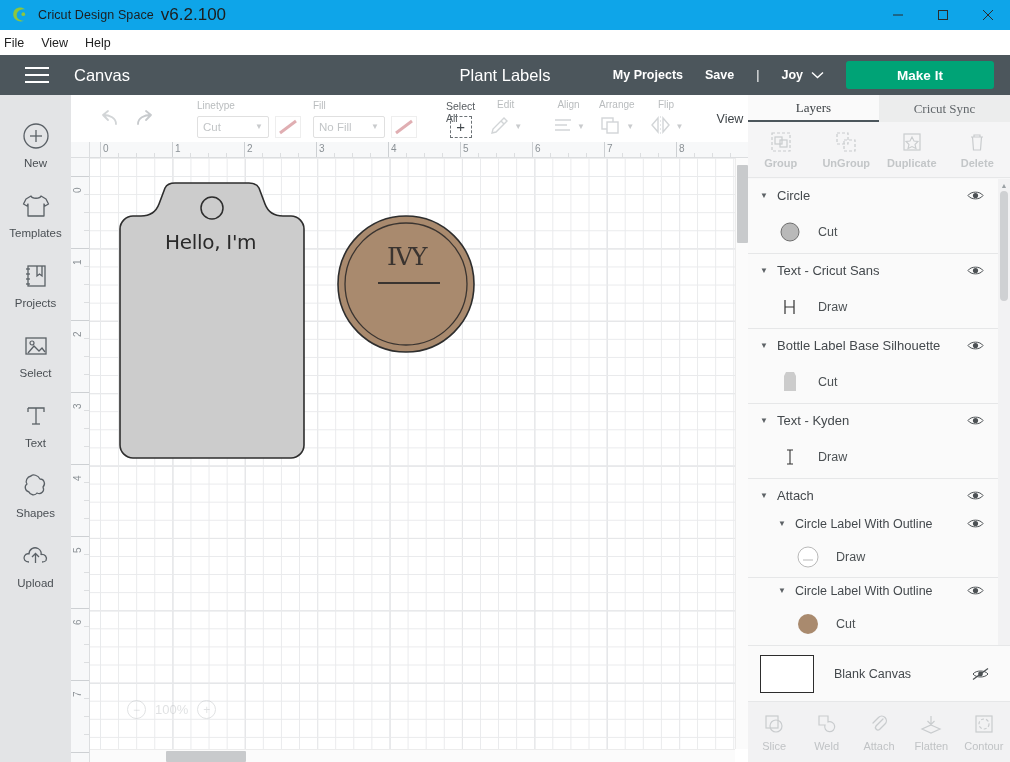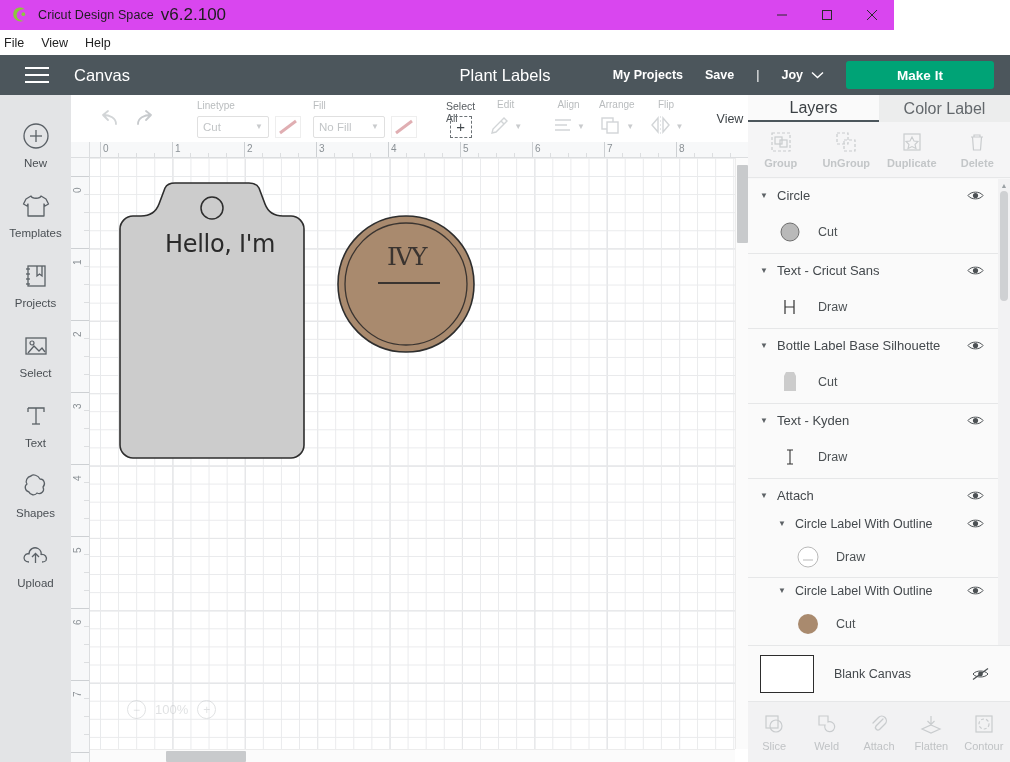--- a/index.html
+++ b/index.html
@@ -5,22 +5,22 @@
   * { box-sizing: border-box; margin: 0; padding: 0; }
   html, body {
     width: 1010px; height: 762px;
     font-family: "Liberation Sans", sans-serif;
     overflow: hidden; background: #fff;
   }
   #app { position: relative; width: 1010px; height: 762px; }
 
   
   .titlebar {
-    position: absolute; left: 0; top: 0; width: 894px; height: 30px;
-    background: #d946ef; display: flex; align-items: center;
+    position: absolute; left: 0; top: 0; width: 1010px; height: 30px;
+    background: #0ea5e9; display: flex; align-items: center;
   }
   .app-logo { margin-left: 10px; width: 20px; height: 20px; display:block; }
   .app-title { margin-left: 8px; font-size: 12.5px; color: #1d1d1d; letter-spacing: .1px; }
   .app-version { margin-left: 7px; font-size: 17px; color: #1d1d1d; }
   .win-btns { margin-left: auto; display: flex; height: 30px; }
   .win-btn {
     width: 45px; height: 30px; display:flex; align-items:center; justify-content:center;
     color: #2b2b2b;
   }
   .win-btn svg { display:block; }
@@ -127,21 +127,21 @@
       linear-gradient(to right, #d5d7da 1px, transparent 1px),
       linear-gradient(to bottom, #d5d7da 1px, transparent 1px);
     background-size: 18.1px 18.1px, 18.1px 18.1px, 72.4px 72.4px, 72.4px 72.4px;
     background-position: 10px 18px, 10px 18px, 10px 18px, 10px 18px;
   }
   .mat-edge { position:absolute; left:0; top:0; width:655px; height:418px; border-right:1px solid #b9bcbf; }
 
   .tag-shape { position: absolute; left: 29px; top: 24px; }
   .circle-shape { position: absolute; left: 246px; top: 56px; }
   .tag-text {
-    position: absolute; left: 75px; top: 72px; font-size: 24px; color: #2a2a2a;
+    position: absolute; left: 75px; top: 72px; font-size: 20px; color: #2a2a2a;
     font-family: "DejaVu Sans", sans-serif; letter-spacing: -0.3px; white-space: nowrap;
   }
   .circle-text {
     position: absolute; left: 297px; top: 84px; font-size: 25px; color: #3a3430;
     font-family: "DejaVu Serif", serif; letter-spacing: -2px; white-space: nowrap;
   }
   .circle-underline { position: absolute; left: 288px; top: 124px; width: 62px; height: 2px; background: #3a3430; }
 
   .zoom-ctl {
     position: absolute; left: 37px; bottom: 30px; display: flex; align-items: center; opacity: .42;
@@ -155,21 +155,21 @@
   .scroll-v { position:absolute; right:0; top:16px; width:13px; height:591px; background:#fbfbfb; border-left:1px solid #ececec; }
   .scroll-v .thumb { position:absolute; left:1px; top:7px; width:11px; height:78px; background:#c8cacc; border-radius:1px; }
   .scroll-h { position:absolute; left:19px; bottom:0; width:645px; height:13px; background:#fbfbfb; border-top:1px solid #ececec; }
   .scroll-h .thumb { position:absolute; top:1px; left:76px; width:80px; height:11px; background:#c8cacc; border-radius:1px; }
 
   
   .rpanel { position: absolute; left: 748px; top: 95px; width: 262px; height: 667px; background: #f7f7f8; }
   .rtabs { display: flex; height: 27px; background: #f0f0f1; }
   .rtab {
     flex: 1; display:flex; align-items:center; justify-content:center;
-    font-size: 16px; color: #63686c; background: #eceded;
+    font-size: 13px; color: #63686c; background: #eceded; font-family: Liberation Serif, serif;
   }
   .rtab.active { background: #fafafa; color: #3c4145; border-bottom: 2px solid #4c565c; }
   .rtools { height: 56px; display: flex; background: #f5f5f6; border-bottom: 1px solid #e6e7e8; font-weight: bold; }
   .rtool { flex:1; display:flex; flex-direction:column; align-items:center; justify-content:center; }
   .rtool .ico { height: 24px; display:flex; align-items:center; }
   .rtool .lbl { font-size: 11px; color: #c3c6c8; margin-top: 3px; }
 
   .layers { position: absolute; left:0; top: 84px; width: 250px; height: 484px; overflow: hidden; background: #fafafa; }
   .lgroup { border-bottom: 1px solid #e6e7e8; }
   .lrow { display: flex; align-items: center; height: 25px; padding-left: 12px; }
@@ -574,21 +574,21 @@
         <div class="thumb"></div>
       </div>
     <div class="scroll-h">
         <div class="thumb"></div>
       </div>
   </div>
 
   <div class="rpanel">
     <div class="rtabs">
       <div class="rtab active">Layers</div>
-      <div class="rtab">Color Label</div>
+      <div class="rtab">Cricut Sync</div>
     </div>
 
     <div class="rtools">
       <div class="rtool">
         <span class="ico">
           <svg width="22" height="22" viewBox="0 0 22 22">
               <rect x="2" y="2" width="18" height="18" fill="none" stroke="#c9ccce" stroke-width="1.2" stroke-dasharray="3 2"></rect>
               <rect x="5" y="6" width="7" height="7" fill="none" stroke="#c9ccce" stroke-width="1.2"></rect>
               <rect x="10" y="9" width="7" height="7" fill="none" stroke="#c9ccce" stroke-width="1.2"></rect>
             </svg>

